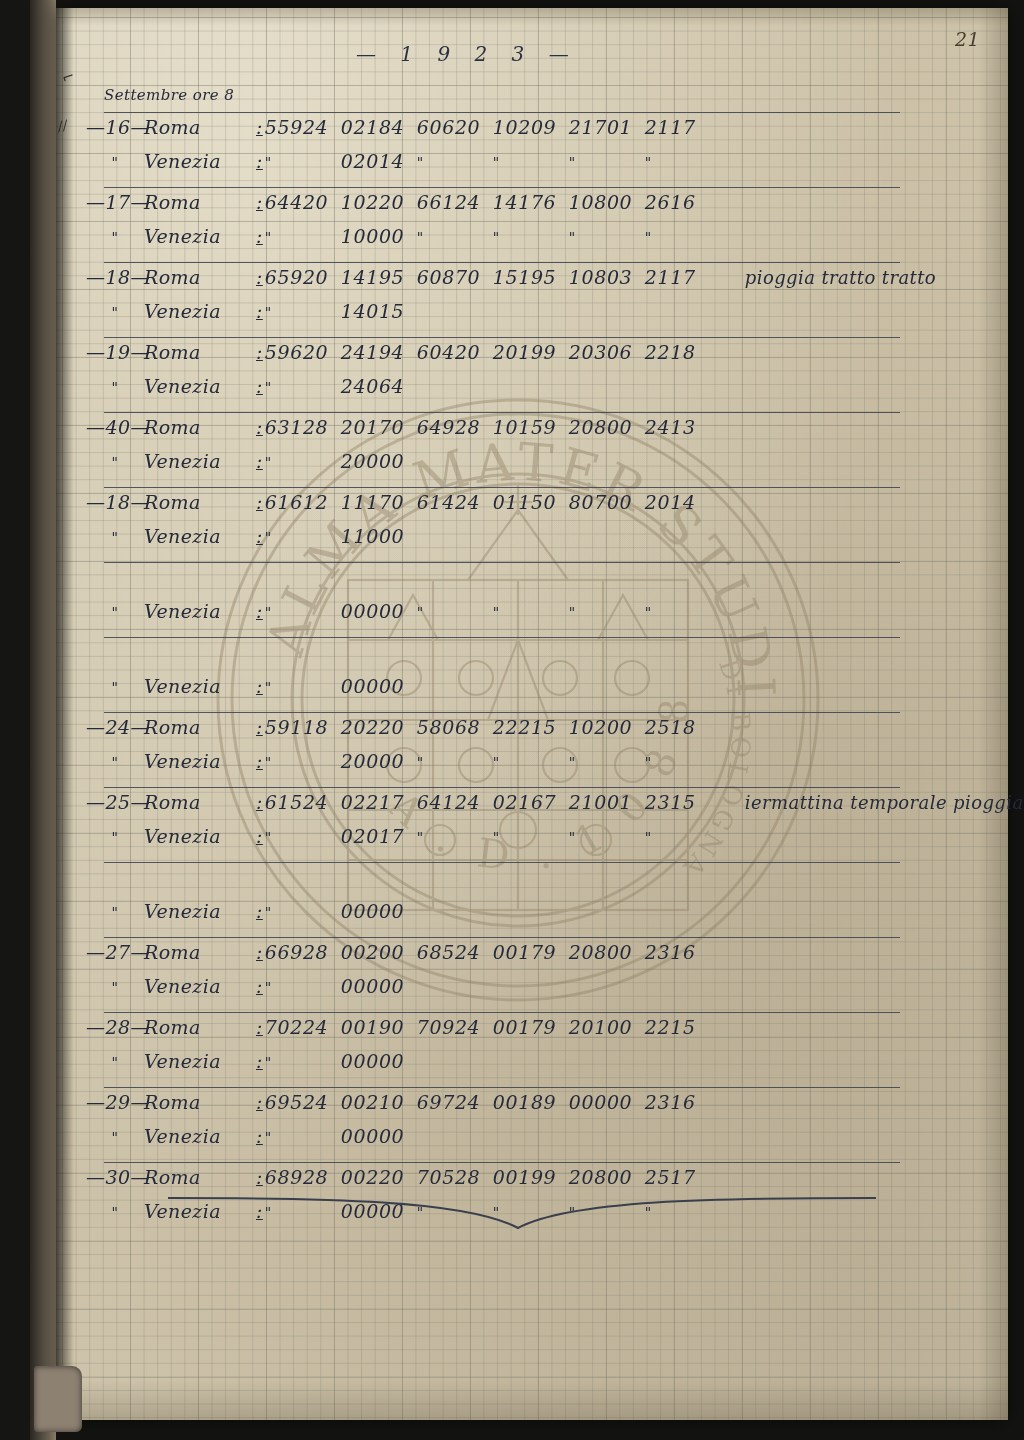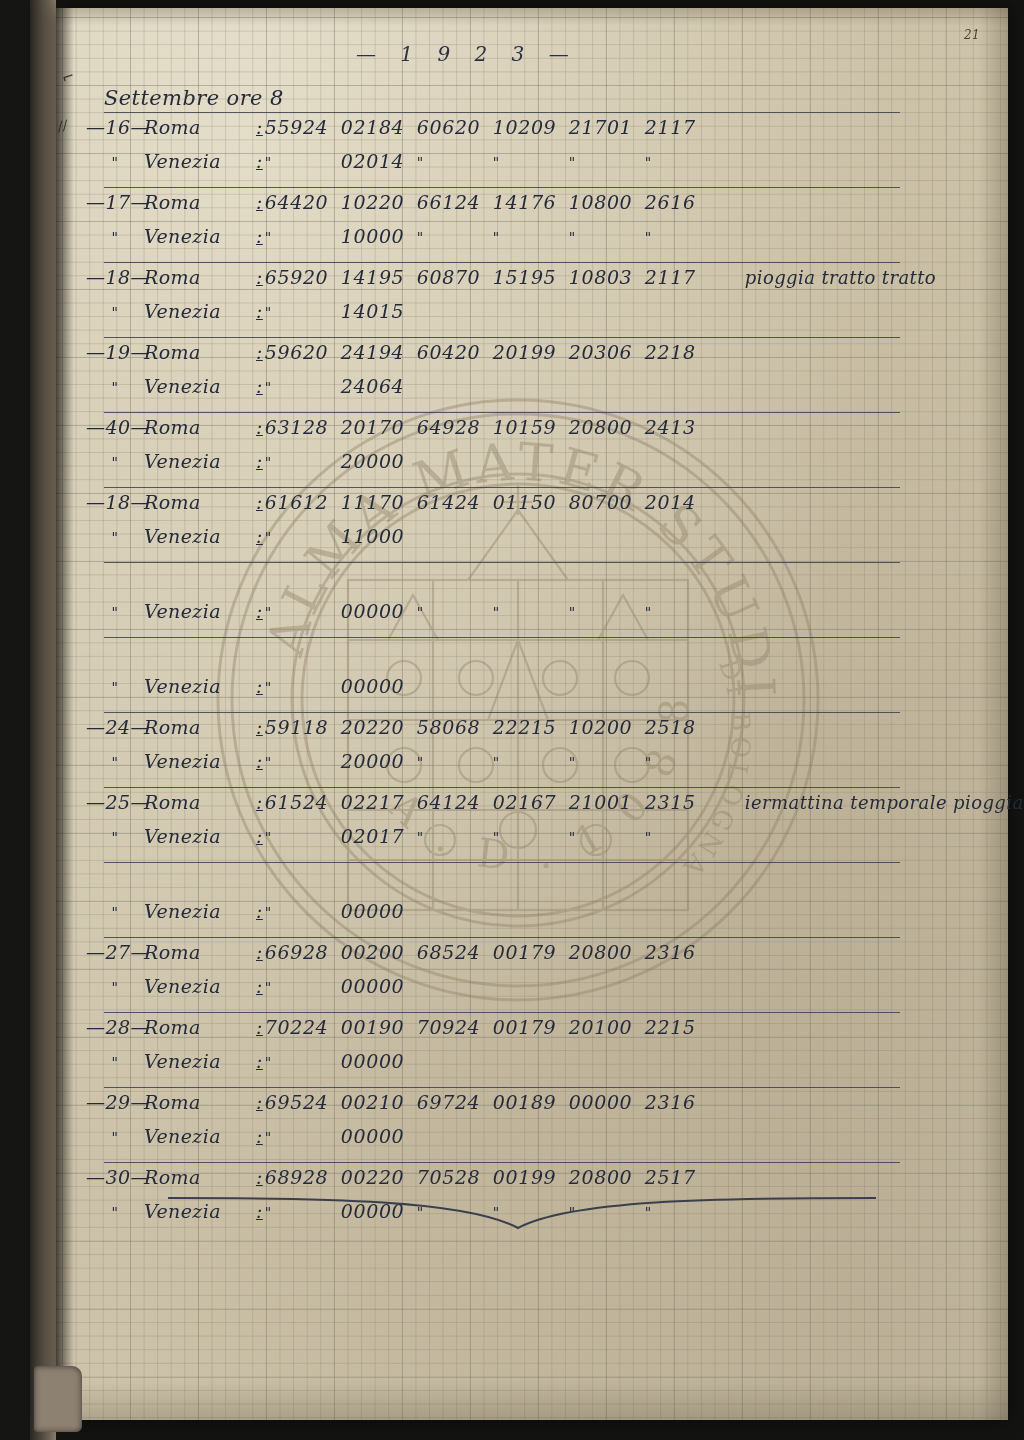--- a/index.html
+++ b/index.html
@@ -120,36 +120,36 @@
     font-family: "DejaVu Serif", serif;
   }
   .hand {
     font-style: italic;
     letter-spacing: .4px;
     color: #242a3a;
   }
   .page-no {
     position: absolute;
     right: 28px; top: 20px;
-    font-size: 12px;
+    font-size: 19px;
     font-style: italic;
     color: #4a3f2e;
   }
   .year {
     position: absolute;
     left: 300px; top: 34px;
     font-size: 20px;
     font-style: italic;
     letter-spacing: 9px;
     color: #2b3142;
   }
   .month {
     position: absolute;
     left: 48px; top: 78px;
-    font-size: 21px;
+    font-size: 15px;
     font-style: italic;
   }
   .rows {
     position: absolute;
     left: 30px; top: 104px;
     width: 900px;
   }
   .block {
     position: relative;
     height: 75px;

